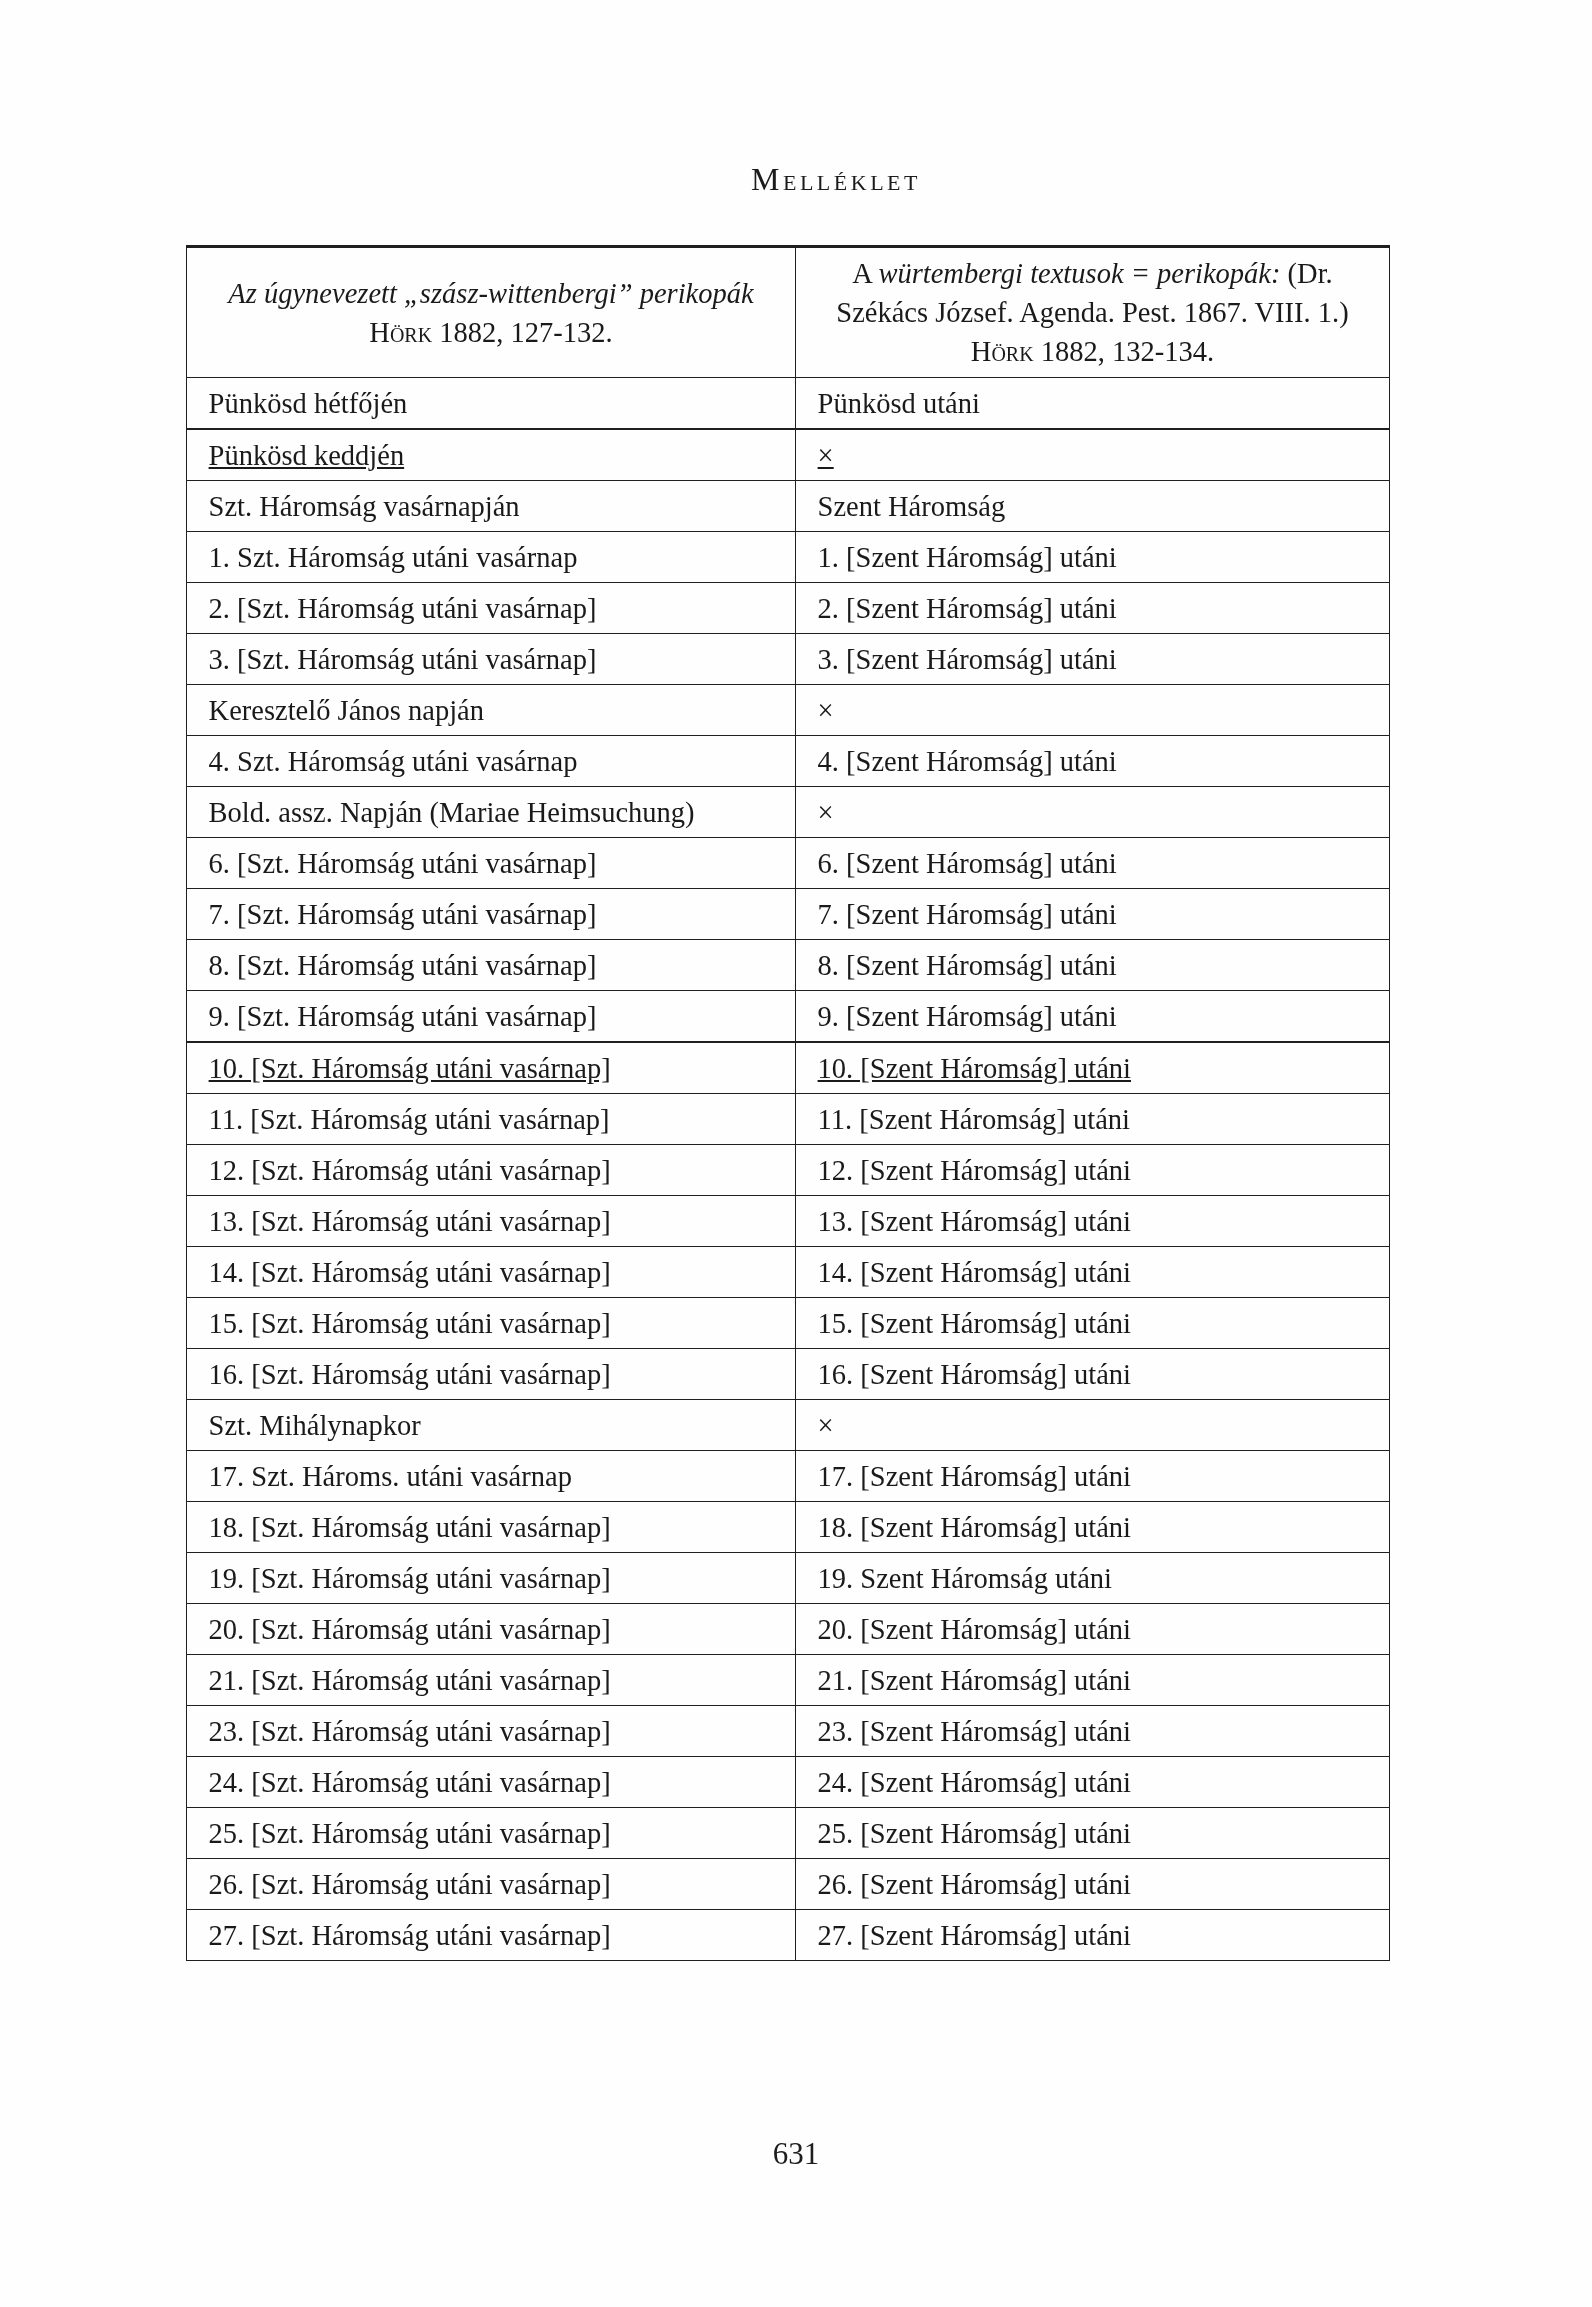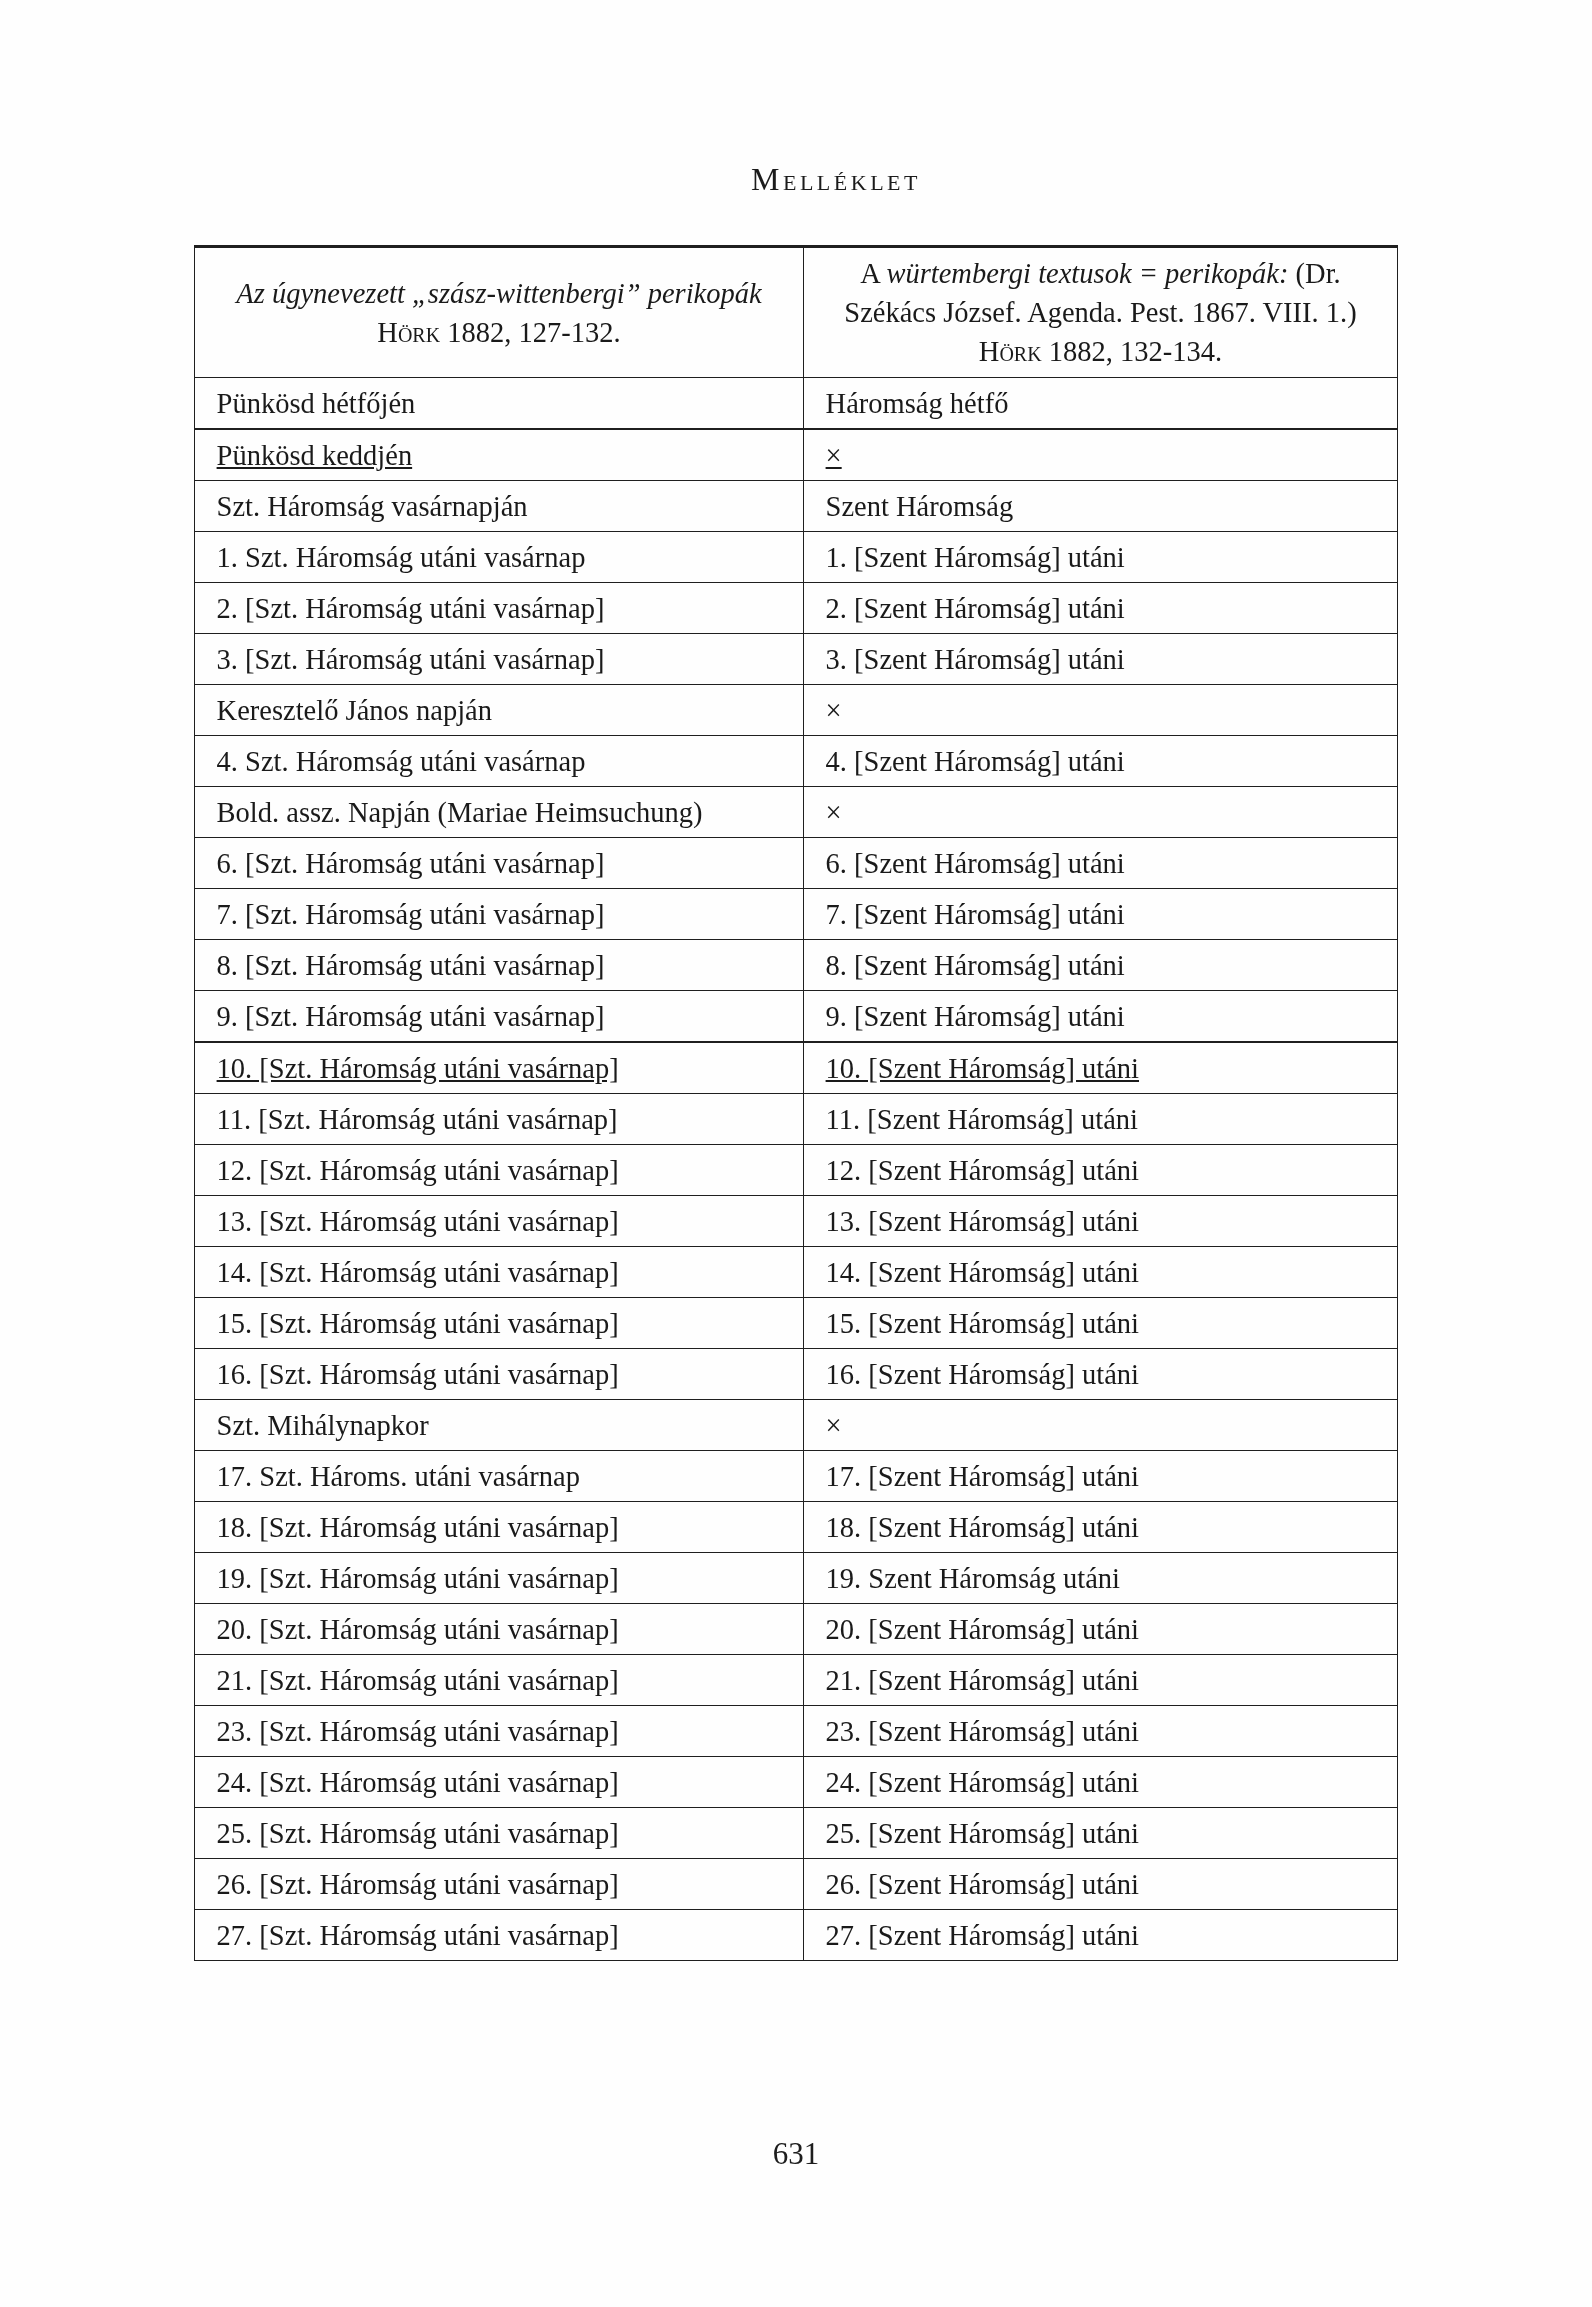--- a/index.html
+++ b/index.html
@@ -21,21 +21,21 @@
     width: 1592px;
     text-align: center;
     font-size: 32px;
     font-variant: small-caps;
     letter-spacing: 3.5px;
     color: #1b1b1b;
     padding-left: 40px;
   }
   table.pericope-table {
     position: absolute;
-    left: 194px;
+    left: 186px;
     top: 245px;
     width: 1204px;
     border-collapse: collapse;
     table-layout: fixed;
     border: 1.4px solid #1f1f1f;
     border-top-width: 3.5px;
   }
   col.left-col  { width: 609px; }
   col.right-col { width: 594px; }
   .pericope-table th,
@@ -91,21 +91,21 @@
       </th>
       <th>
         <div><span>A </span><span class="it">würtembergi textusok = perikopák:</span><span> (Dr. Székács József. Agenda. Pest. 1867. VIII. 1.)</span></div>
         <div><span class="sc">Hörk</span><span> 1882, 132-134.</span></div>
       </th>
     </tr>
   </thead>
   <tbody>
       <tr>
     <td>Pünkösd hétfőjén</td>
-    <td>Háromság hétfő</td>
+    <td>Pünkösd utáni</td>
   </tr>
       <tr class="thick-top">
     <td>Pünkösd keddjén</td>
     <td>×</td>
   </tr>
       <tr>
     <td>Szt. Háromság vasárnapján</td>
     <td>Szent Háromság</td>
   </tr>
       <tr>

